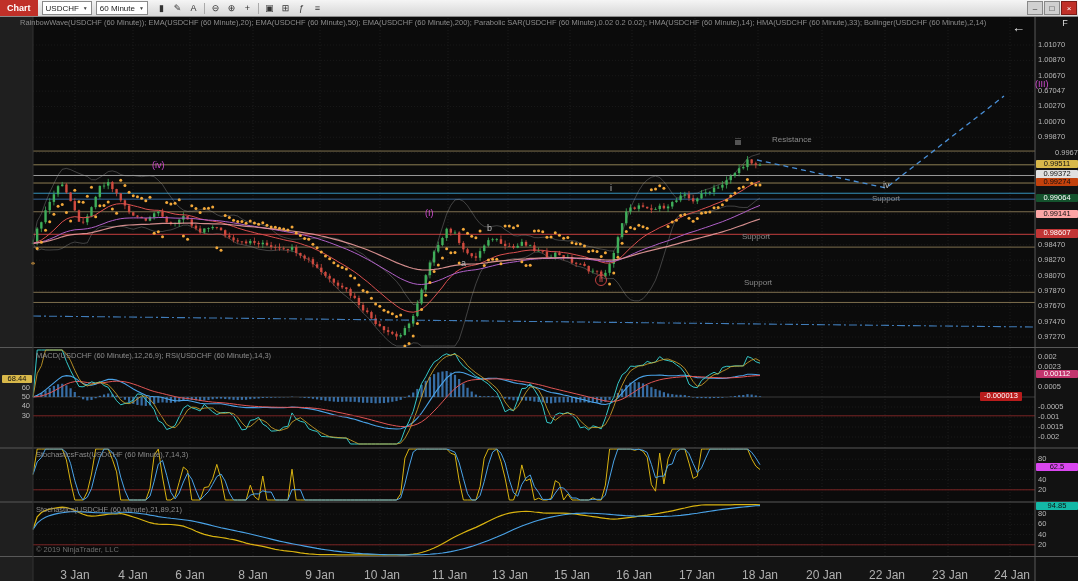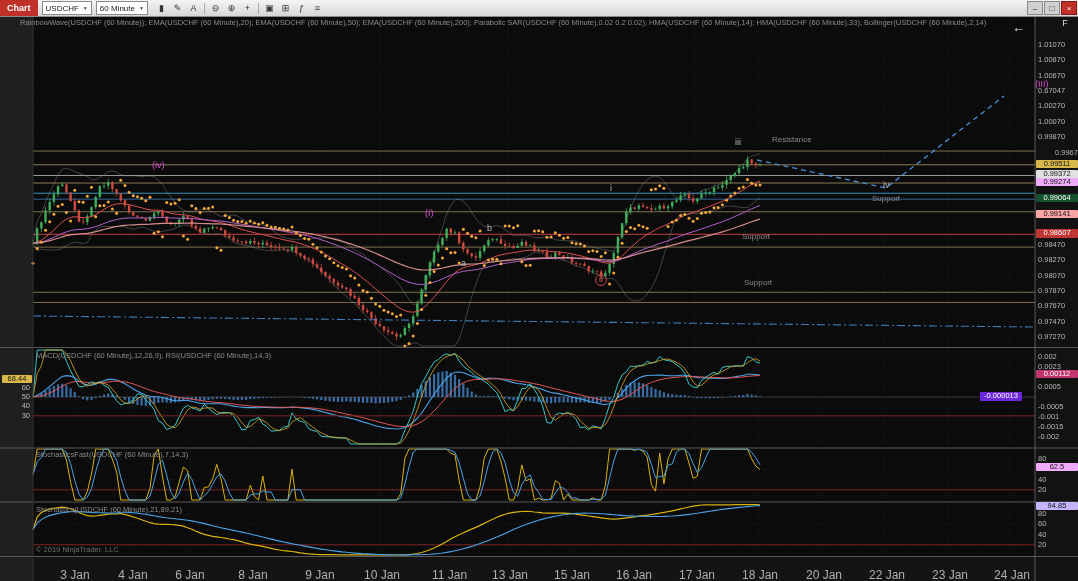--- a/index.html
+++ b/index.html
@@ -873,48 +873,48 @@
       <div class="axis-lab" style="left: 1038px; top: 210.07px;">0.98870</div>
       <div class="axis-lab" style="left: 1038px; top: 240.81px;">0.98470</div>
       <div class="axis-lab" style="left: 1038px; top: 256.18px;">0.98270</div>
       <div class="axis-lab" style="left: 1038px; top: 271.55px;">0.98070</div>
       <div class="axis-lab" style="left: 1038px; top: 286.92px;">0.97870</div>
       <div class="axis-lab" style="left: 1038px; top: 302.29px;">0.97670</div>
       <div class="axis-lab" style="left: 1038px; top: 317.66px;">0.97470</div>
       <div class="axis-lab" style="left: 1038px; top: 333.03px;">0.97270</div>
       <div class="badge" style="left: 1036px; top: 159.809px; width: 40px; background: rgb(216, 184, 74); color: rgb(17, 17, 17);">0.99511</div>
       <div class="badge" style="left: 1036px; top: 170.491px; width: 40px; background: rgb(224, 224, 224); color: rgb(17, 17, 17);">0.99372</div>
-      <div class="badge" style="left: 1036px; top: 178.023px; width: 40px; background: #f0abfc; color: rgb(17, 17, 17);">0.99274</div>
+      <div class="badge" style="left: 1036px; top: 178.023px; width: 40px; background: #c2410c; color: rgb(17, 17, 17);">0.99274</div>
       <div class="badge" style="left: 1036px; top: 188.244px; width: 40px; background: #fca5a5; color: rgb(17, 17, 17); margin-top: 22px;">0.99141</div>
       <div class="badge" style="left: 1036px; top: 194.161px; width: 40px; background: #14532d; color: rgb(255, 255, 255);">0.99064</div>
       <div class="badge" style="left: 1036px; top: 229.282px; width: 40px; background: rgb(194, 53, 53); color: rgb(255, 255, 255);">0.98607</div>
       <div class="axis-lab" style="left: 1038px; top: 353px;">0.002</div>
       <div class="axis-lab" style="left: 1038px; top: 363px;">0.0023</div>
       <div class="axis-lab" style="left: 1038px; top: 383px;">0.0005</div>
       <div class="axis-lab" style="left: 1038px; top: 403px;">-0.0005</div>
       <div class="axis-lab" style="left: 1038px; top: 413px;">-0.001</div>
       <div class="axis-lab" style="left: 1038px; top: 423px;">-0.0015</div>
       <div class="axis-lab" style="left: 1038px; top: 433px;">-0.002</div>
       <div class="badge" style="left: 1036px; top: 369.6px; width: 40px; background: rgb(194, 53, 110); color: rgb(255, 255, 255);">0.00112</div>
-      <div class="badge" style="left: 980px; top: 392.26px; width: 40px; background: #6d28d9; color: rgb(255, 255, 255);">-0.000013</div>
+      <div class="badge" style="left: 980px; top: 392.26px; width: 40px; background: #b91c1c; color: rgb(255, 255, 255);">-0.000013</div>
       <div class="axis-lab" style="left: 12px; width: 18px; text-align: right; top: 383.6px;">60</div>
       <div class="axis-lab" style="left: 12px; width: 18px; text-align: right; top: 393px;">50</div>
       <div class="axis-lab" style="left: 12px; width: 18px; text-align: right; top: 402.4px;">40</div>
       <div class="axis-lab" style="left: 12px; width: 18px; text-align: right; top: 411.8px;">30</div>
       <div class="badge" style="left: 2px; width: 28px; top: 374.666px; background: rgb(216, 184, 74); color: rgb(17, 17, 17);">68.44</div>
       <div class="axis-lab" style="left: 1038px; top: 455.2px;">80</div>
       <div class="axis-lab" style="left: 1038px; top: 465.4px;">60</div>
       <div class="axis-lab" style="left: 1038px; top: 475.6px;">40</div>
       <div class="axis-lab" style="left: 1038px; top: 485.8px;">20</div>
-      <div class="badge" style="left: 1036px; width: 40px; top: 463.125px; background: #f0abfc; color: rgb(17, 17, 17);">62.5</div>
+      <div class="badge" style="left: 1036px; width: 40px; top: 463.125px; background: #d946ef; color: rgb(17, 17, 17);">62.5</div>
       <div class="axis-lab" style="left: 1038px; top: 510.2px;">80</div>
       <div class="axis-lab" style="left: 1038px; top: 520.4px;">60</div>
       <div class="axis-lab" style="left: 1038px; top: 530.6px;">40</div>
       <div class="axis-lab" style="left: 1038px; top: 540.8px;">20</div>
-      <div class="badge" style="left: 1036px; width: 40px; top: 501.627px; background: #c4b5fd; color: rgb(17, 17, 17);">94.85</div>
+      <div class="badge" style="left: 1036px; width: 40px; top: 501.627px; background: #14b8a6; color: rgb(17, 17, 17);">94.85</div>
       <div class="date-lab" style="left: 59px; top: 569px; width: 32px;">3 Jan</div>
       <div class="date-lab" style="left: 117px; top: 569px; width: 32px;">4 Jan</div>
       <div class="date-lab" style="left: 174px; top: 569px; width: 32px;">6 Jan</div>
       <div class="date-lab" style="left: 237px; top: 569px; width: 32px;">8 Jan</div>
       <div class="date-lab" style="left: 304px; top: 569px; width: 32px;">9 Jan</div>
       <div class="date-lab" style="left: 364px; top: 569px; width: 32px;">10 Jan</div>
       <div class="date-lab" style="left: 432px; top: 569px; width: 32px;">11 Jan</div>
       <div class="date-lab" style="left: 492px; top: 569px; width: 32px;">13 Jan</div>
       <div class="date-lab" style="left: 554px; top: 569px; width: 32px;">15 Jan</div>
       <div class="date-lab" style="left: 616px; top: 569px; width: 32px;">16 Jan</div>

